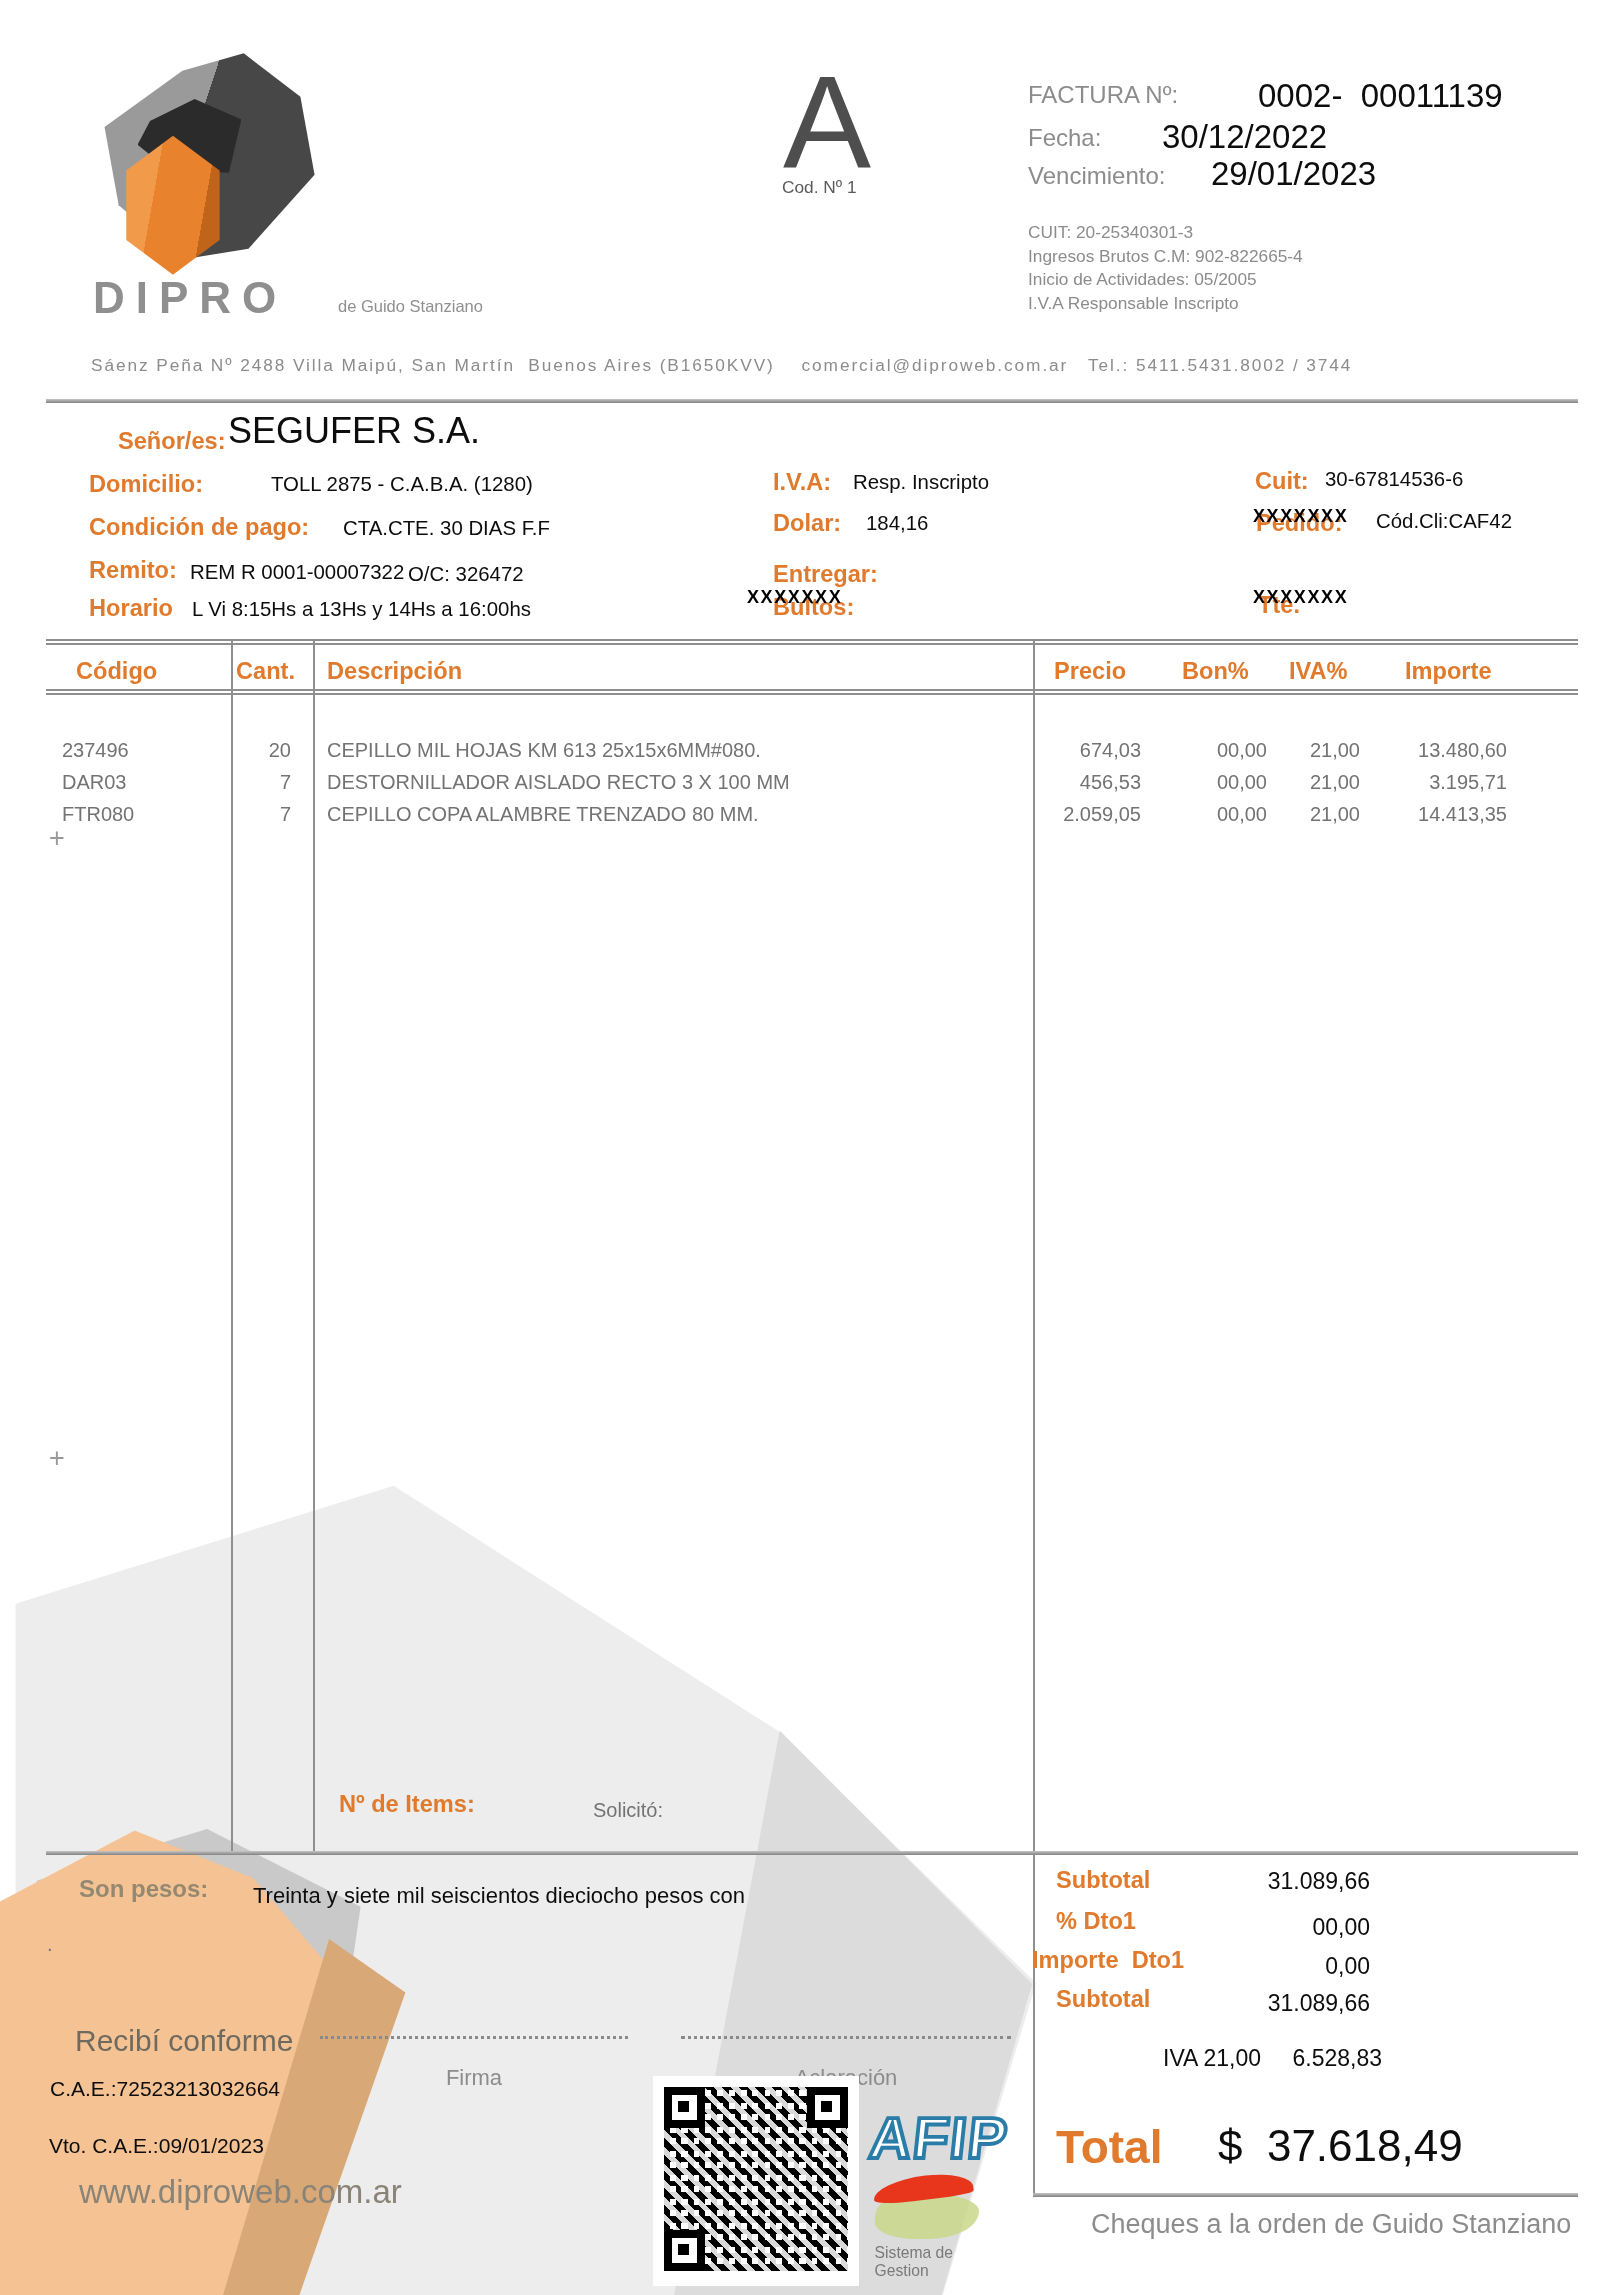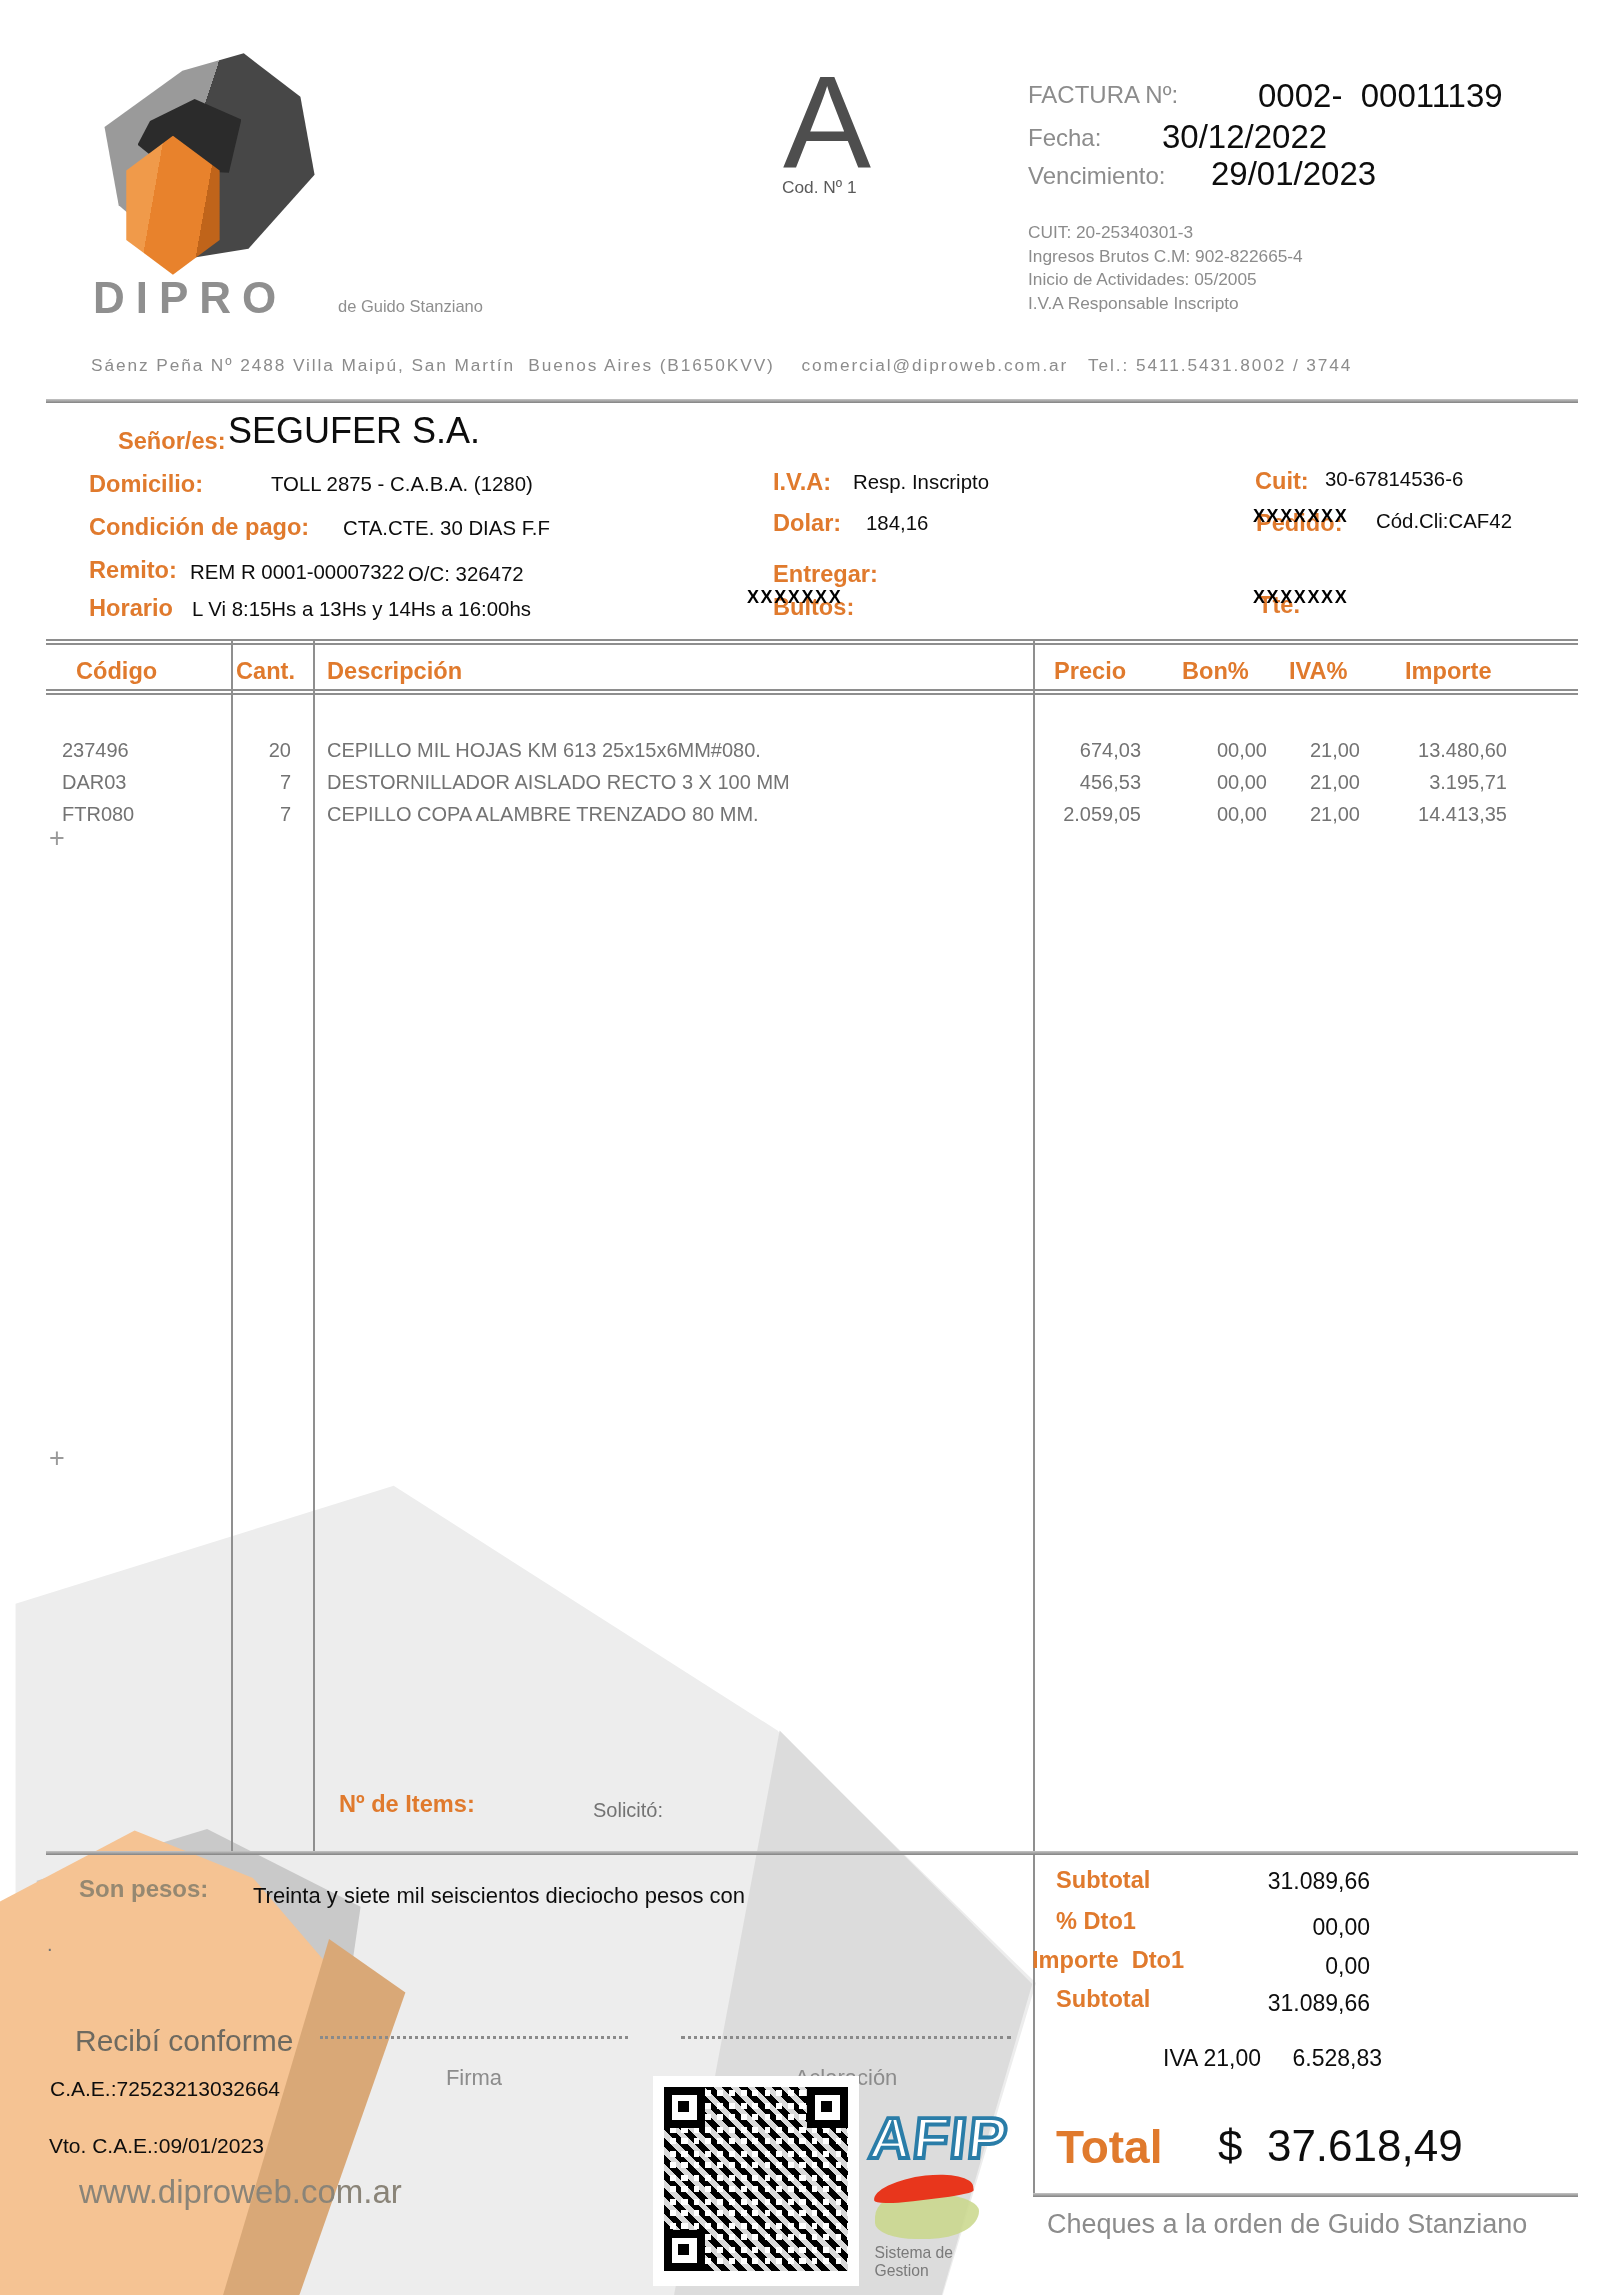--- a/index.html
+++ b/index.html
@@ -29,21 +29,21 @@
   .mask{font-size:18px;color:#000000;letter-spacing:1.6px;font-weight:bold;}
   
   .th{font-size:23.6px;color:#e07a2d;font-weight:bold;}
   .cell{font-size:20px;color:#737373;}
   .rnum{text-align:right;}
   
   .totlbl{font-size:23.6px;color:#e07a2d;font-weight:bold;}
   .totval{font-size:23px;color:#0d0d0d;text-align:right;}
   .grand{font-size:46px;color:#e07a2d;font-weight:bold;}
   .grandval{font-size:44px;color:#0d0d0d;}
-  .cheques{font-size:27px;color:#8c8c8c;}
+  .cheques{font-size:27px;color:#8c8c8c;margin-left:44px;}
   
   .recibi{font-size:30px;color:#6e6a60;}
   .signlbl{font-size:22px;color:#8c8c8c;}
   .cae{font-size:21px;color:#0d0d0d;}
   .www{font-size:33px;color:#8a8478;}
   .sonlbl{font-size:24px;color:#958871;font-weight:bold;}
   .cropmark{font-size:27px;color:#9a9a9a;font-weight:100;}
   
   .wm{position:absolute;z-index:0;}
   

